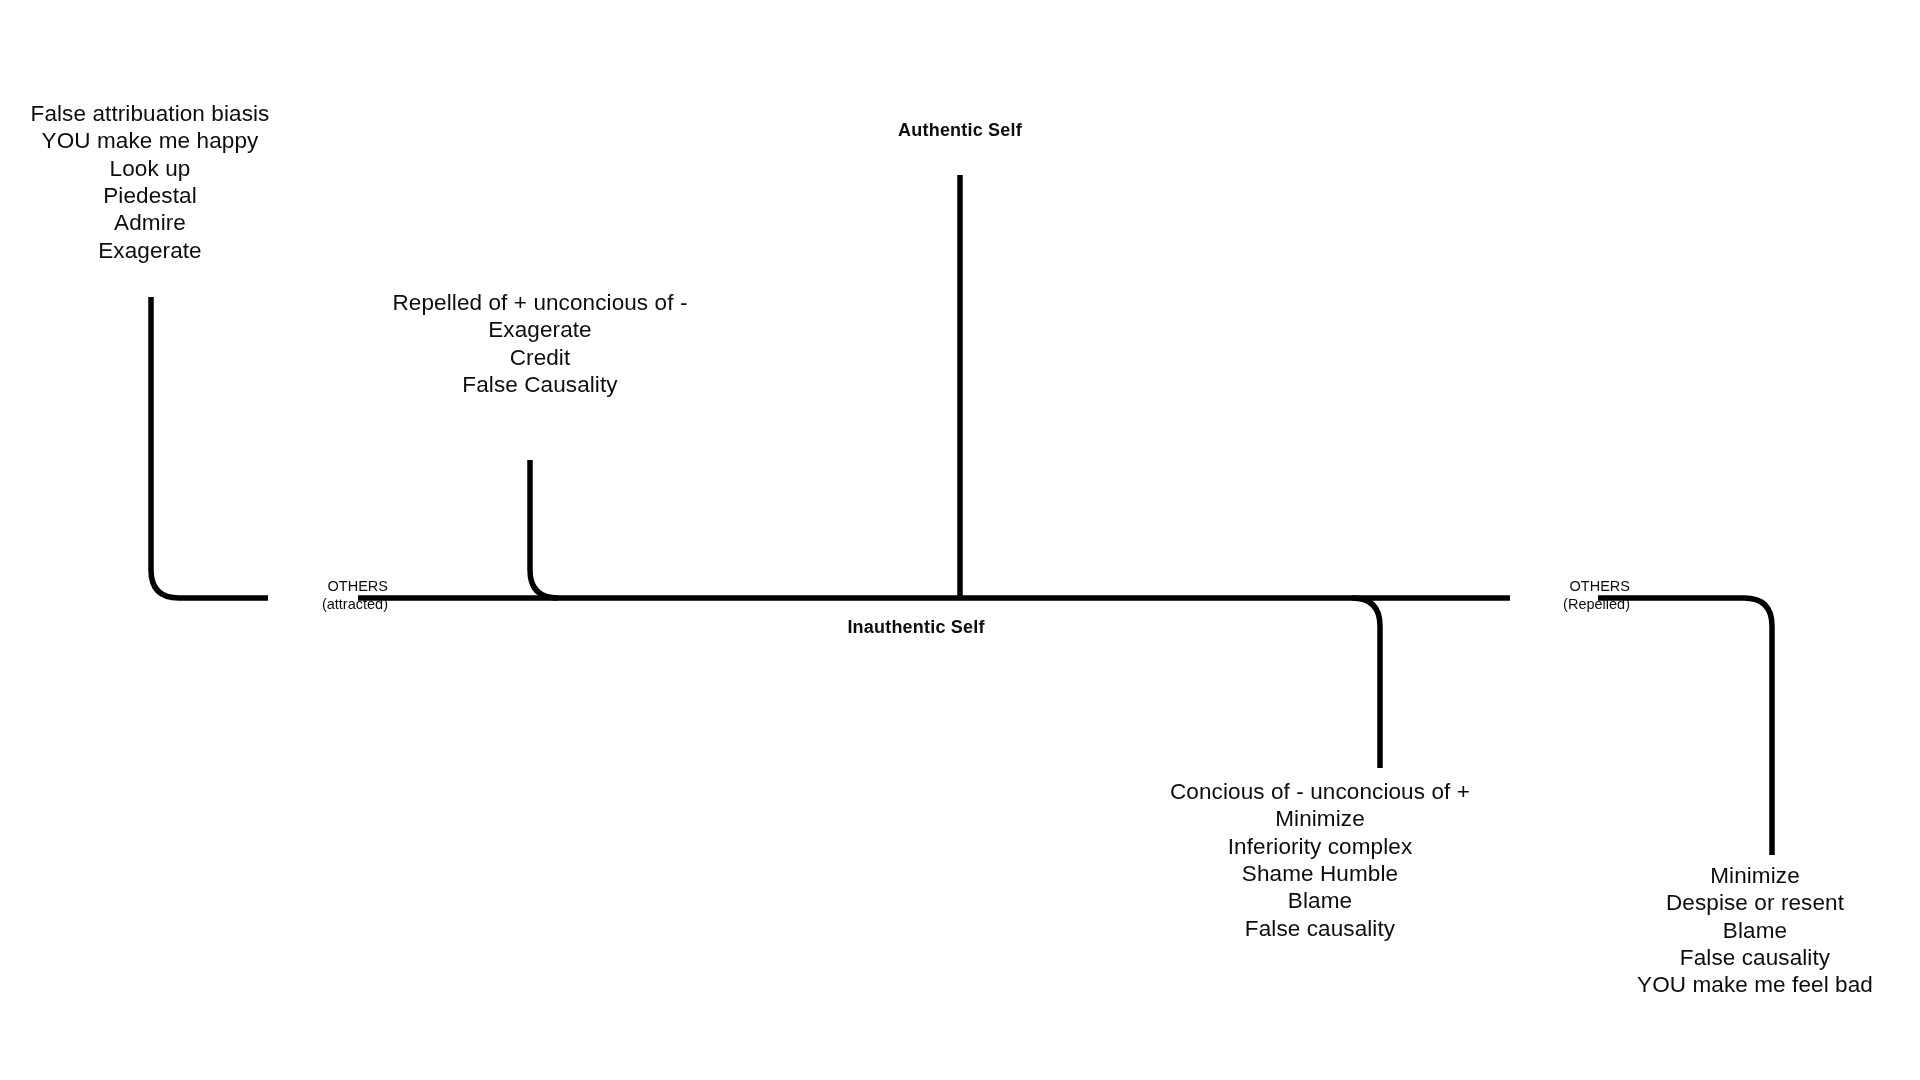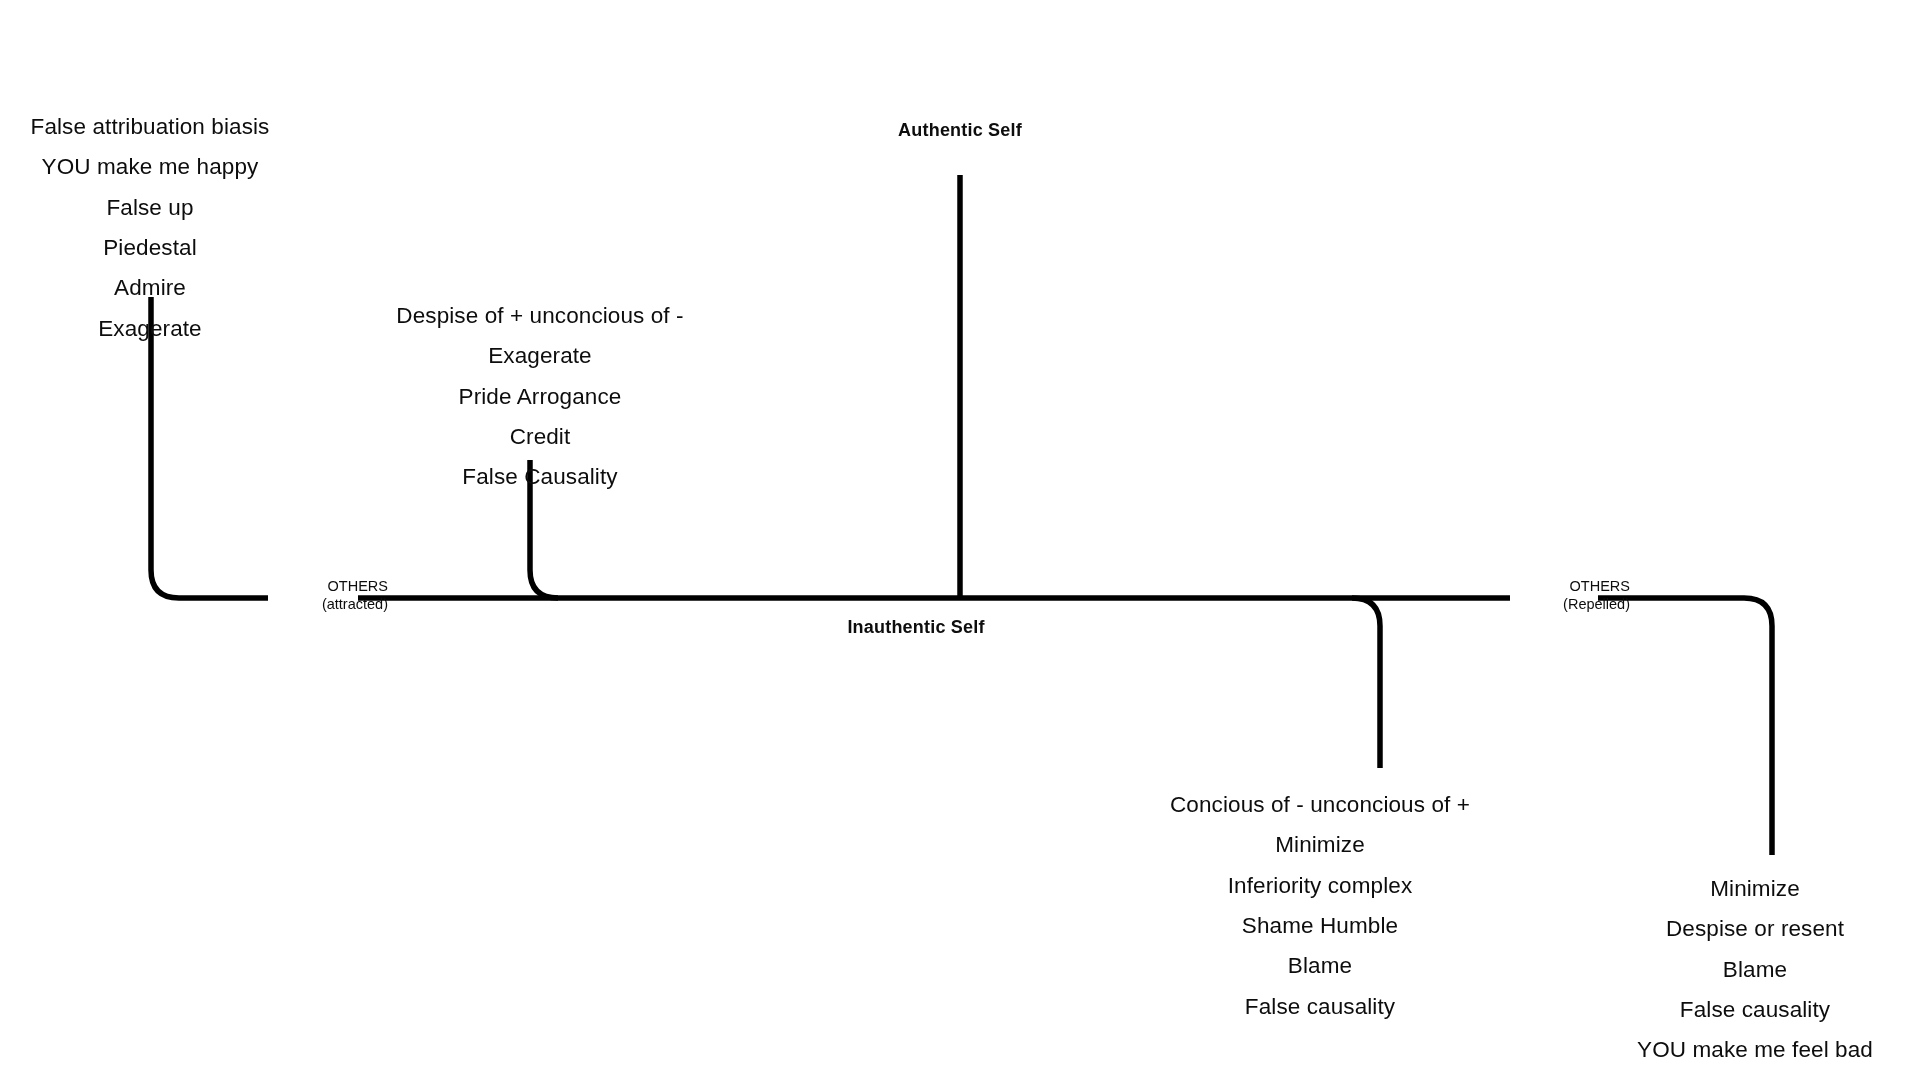--- a/index.html
+++ b/index.html
@@ -32,21 +32,21 @@
   
   .block {
     position: absolute;
     text-align: center;
     line-height: 1.215;
     font-size: 22.5px;
     font-weight: 400;
     letter-spacing: 0.1px;
     white-space: nowrap;
   }
-  .block .line { display: block; margin-top: 13px; }
+  .block .line { display: block; }
 
   .axis-title {
     position: absolute;
     text-align: center;
     font-size: 18px;
     font-weight: 700;
     letter-spacing: 0.2px;
     white-space: nowrap;
   }
 
@@ -108,30 +108,29 @@
   </div>
 
   <div class="others-label" id="label-others-repelled">
     <span class="line">OTHERS</span>
     <span class="line">(Repelled)</span>
   </div>
 
   <div class="block" id="block-attracted-far">
     <span class="line">False attribuation biasis</span>
     <span class="line">YOU make me happy</span>
-    <span class="line">False up</span>
+    <span class="line">Look up</span>
     <span class="line">Piedestal</span>
     <span class="line">Admire</span>
     <span class="line">Exagerate</span>
   </div>
 
   <div class="block" id="block-attracted-near">
-    <span class="line">Despise of + unconcious of -</span>
+    <span class="line">Repelled of + unconcious of -</span>
     <span class="line">Exagerate</span>
-    <span class="line">Pride Arrogance</span>
     <span class="line">Credit</span>
     <span class="line">False Causality</span>
   </div>
 
   <div class="block" id="block-repelled-near">
     <span class="line">Concious of - unconcious of +</span>
     <span class="line">Minimize</span>
     <span class="line">Inferiority complex</span>
     <span class="line">Shame Humble</span>
     <span class="line">Blame</span>

